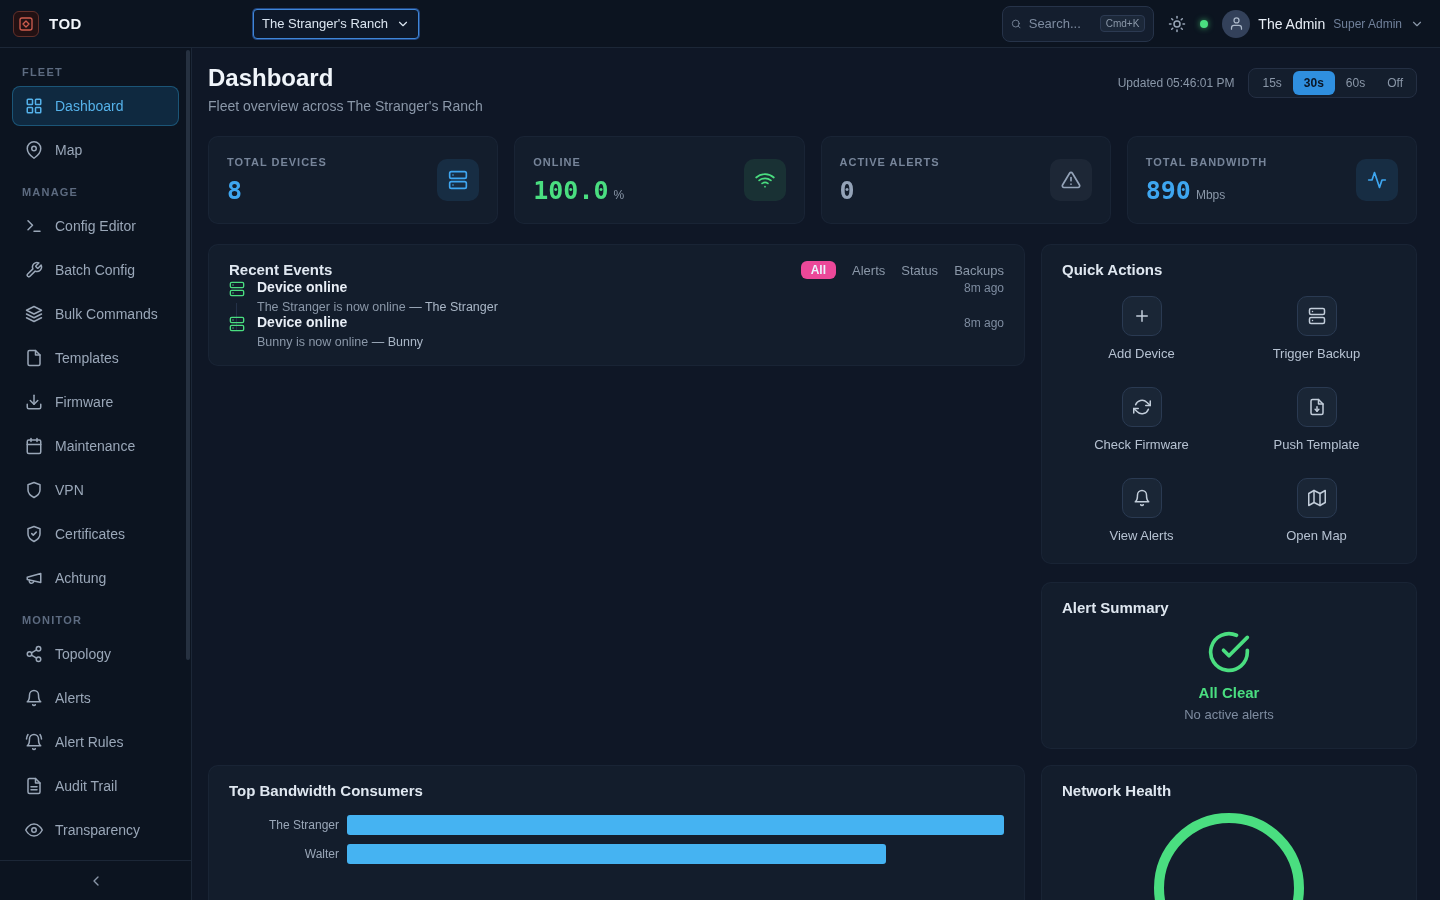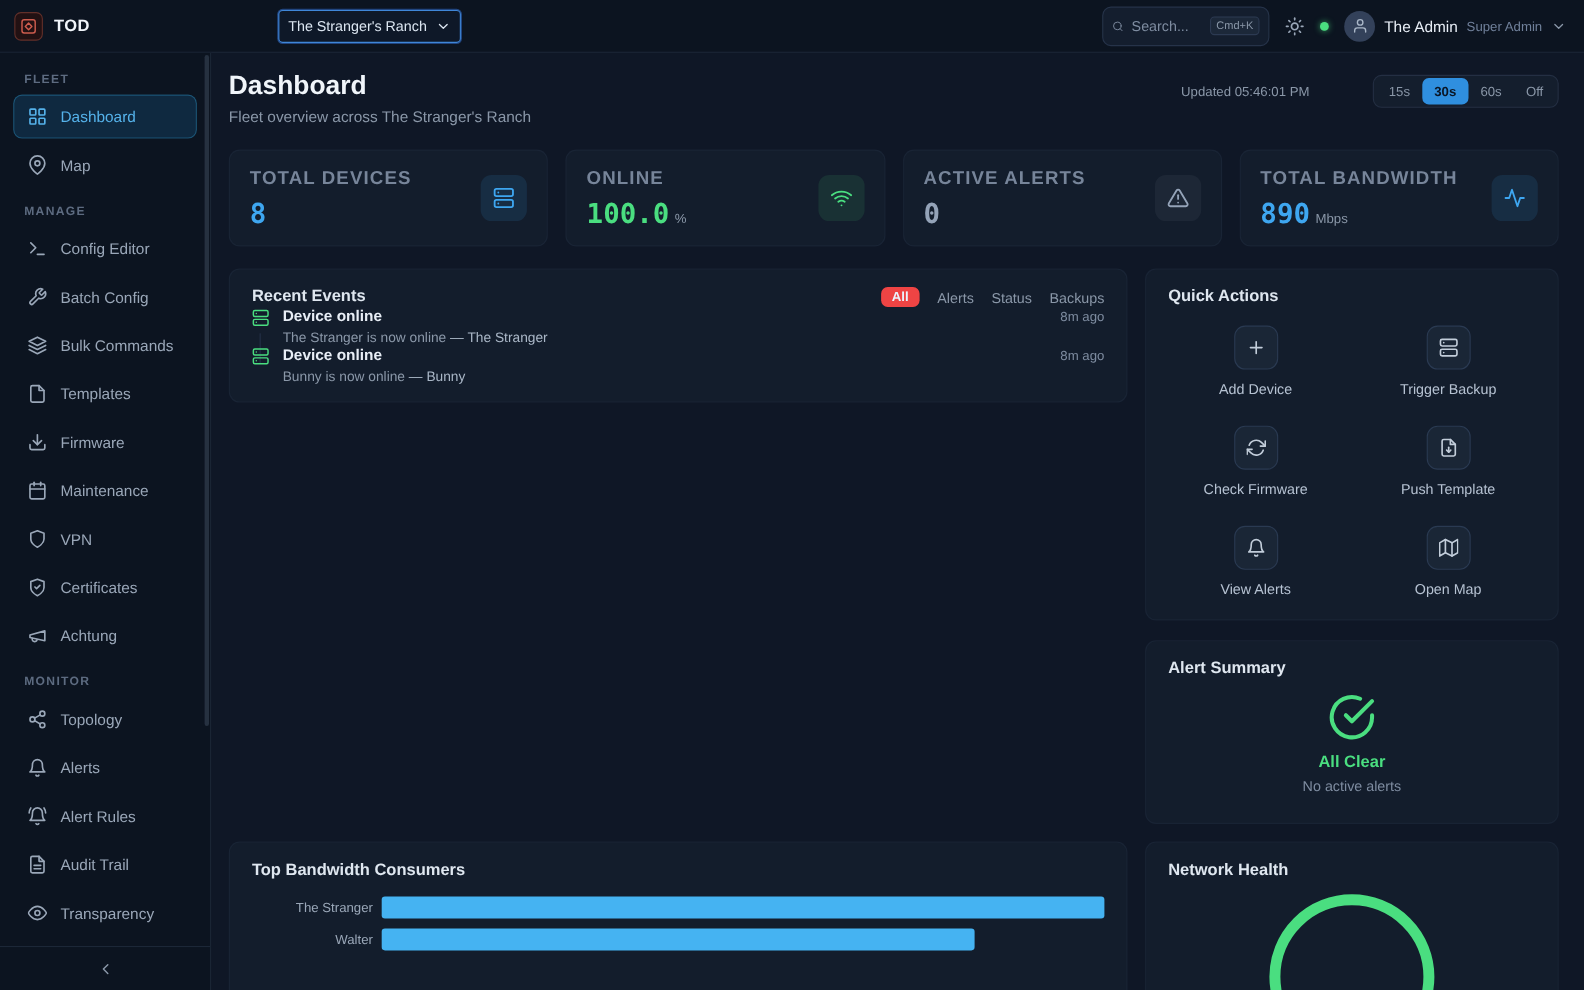--- a/index.html
+++ b/index.html
@@ -43,49 +43,49 @@
   .sidebar-scrollbar { position:absolute; right:1px; top:2px; width:4px; height:610px; border-radius:2px; background:#263140; }
   .sidebar-footer { border-top:1px solid #1c2737; height:40px; display:flex; align-items:center; justify-content:center; color:#8a97a8; cursor:pointer; }
 
   
   .main { flex:1; padding:16px 23px 0 16px; overflow:hidden; }
   .page-head { display:flex; justify-content:space-between; align-items:flex-start; }
   .page-title { font-size:24px; font-weight:700; color:#f0f5fa; }
   .page-subtitle { font-size:14px; color:#8a97a8; margin-top:6px; }
   .head-right { display:flex; align-items:center; gap:14px; margin-top:4px; }
   .updated { font-size:12px; color:#8a97a8; }
-  .seg { display:flex; background:#141e2d; border:1px solid #242f43; border-radius:8px; padding:2px;margin-left:44px; }
+  .seg { display:flex; background:#141e2d; border:1px solid #242f43; border-radius:8px; padding:2px; }
   .seg button { border:none; background:transparent; color:#8a97a8; font-size:12px; padding:5px 11px; border-radius:6px; cursor:pointer; font-family:"Liberation Sans",sans-serif; }
   .seg button.active { background:#2f8fdf; color:#0a1524; font-weight:700; }
 
   .card { background:#131d2c; border:1px solid #22304466; border-radius:10px; }
 
   
   .stats { display:grid; grid-template-columns:repeat(4,1fr); gap:16px; margin-top:22px; }
   .stat-card { padding:16px 18px; display:flex; justify-content:space-between; align-items:center; height:88px; }
-  .stat-label { font-size:17px; font-weight:700; letter-spacing:1px; color:#77859a; }
+  .stat-label { font-size:11px; font-weight:700; letter-spacing:1px; color:#77859a; }
   .stat-value-row { margin-top:8px; display:flex; align-items:baseline; gap:5px; }
   .stat-value { font-family:"DejaVu Sans Mono", monospace; font-size:25px; font-weight:700; }
   .stat-unit { font-size:12px; color:#8a97a8; }
   .stat-icon-box { width:42px; height:42px; border-radius:10px; display:flex; align-items:center; justify-content:center; }
   .stat-icon-box svg { width:20px; height:20px; }
   .c-blue  { color:#3ea6f0; } .bg-blue  { background:rgba(56,166,240,.12); color:#3ea6f0; }
   .c-green { color:#4ade80; } .bg-green { background:rgba(74,222,128,.10); color:#4ade80; }
   .c-grey  { color:#94a3b8; } .bg-grey  { background:rgba(148,163,184,.08); color:#94a3b8; }
 
   
   .content-grid { display:grid; grid-template-columns:1fr 376px; gap:16px; margin-top:20px; align-items:start; }
   .card-head { display:flex; justify-content:space-between; align-items:flex-start; }
   .card-title { font-size:15px; font-weight:700; color:#dfe7f0; }
 
   
   .events-card { padding:16px 20px; grid-column:1; grid-row:1; }
   .filters { display:flex; align-items:center; gap:16px; font-size:13px; color:#8a97a8; }
   .filter { cursor:pointer; }
-  .filter.active { background:#ef4444; color:#eaf4fe; padding:2px 10px; border-radius:6px; font-size:12px; font-weight:600; }
+  .filter.active { background:#ec4899; color:#eaf4fe; padding:2px 10px; border-radius:6px; font-size:12px; font-weight:600; }
   .event { position:relative; padding-left:28px; margin-top:0; }
   .event-icon { position:absolute; left:0; top:2px; color:#4ade80; }
   .event-icon svg { width:16px; height:16px; }
   .event:not(:last-child)::after { content:""; position:absolute; left:7px; top:24px; bottom:-16px; width:1px; background:#243148; }
   .event-row { display:flex; justify-content:space-between; align-items:baseline; }
   .event-title { font-size:14px; font-weight:600; color:#e8eef6; }
   .event-time { font-size:12px; color:#7e8ca0; }
   .event-detail { font-size:12.5px; color:#8a97a8; margin-top:5px; }
   .event-detail .dev { color:#aab7c7; }
 

